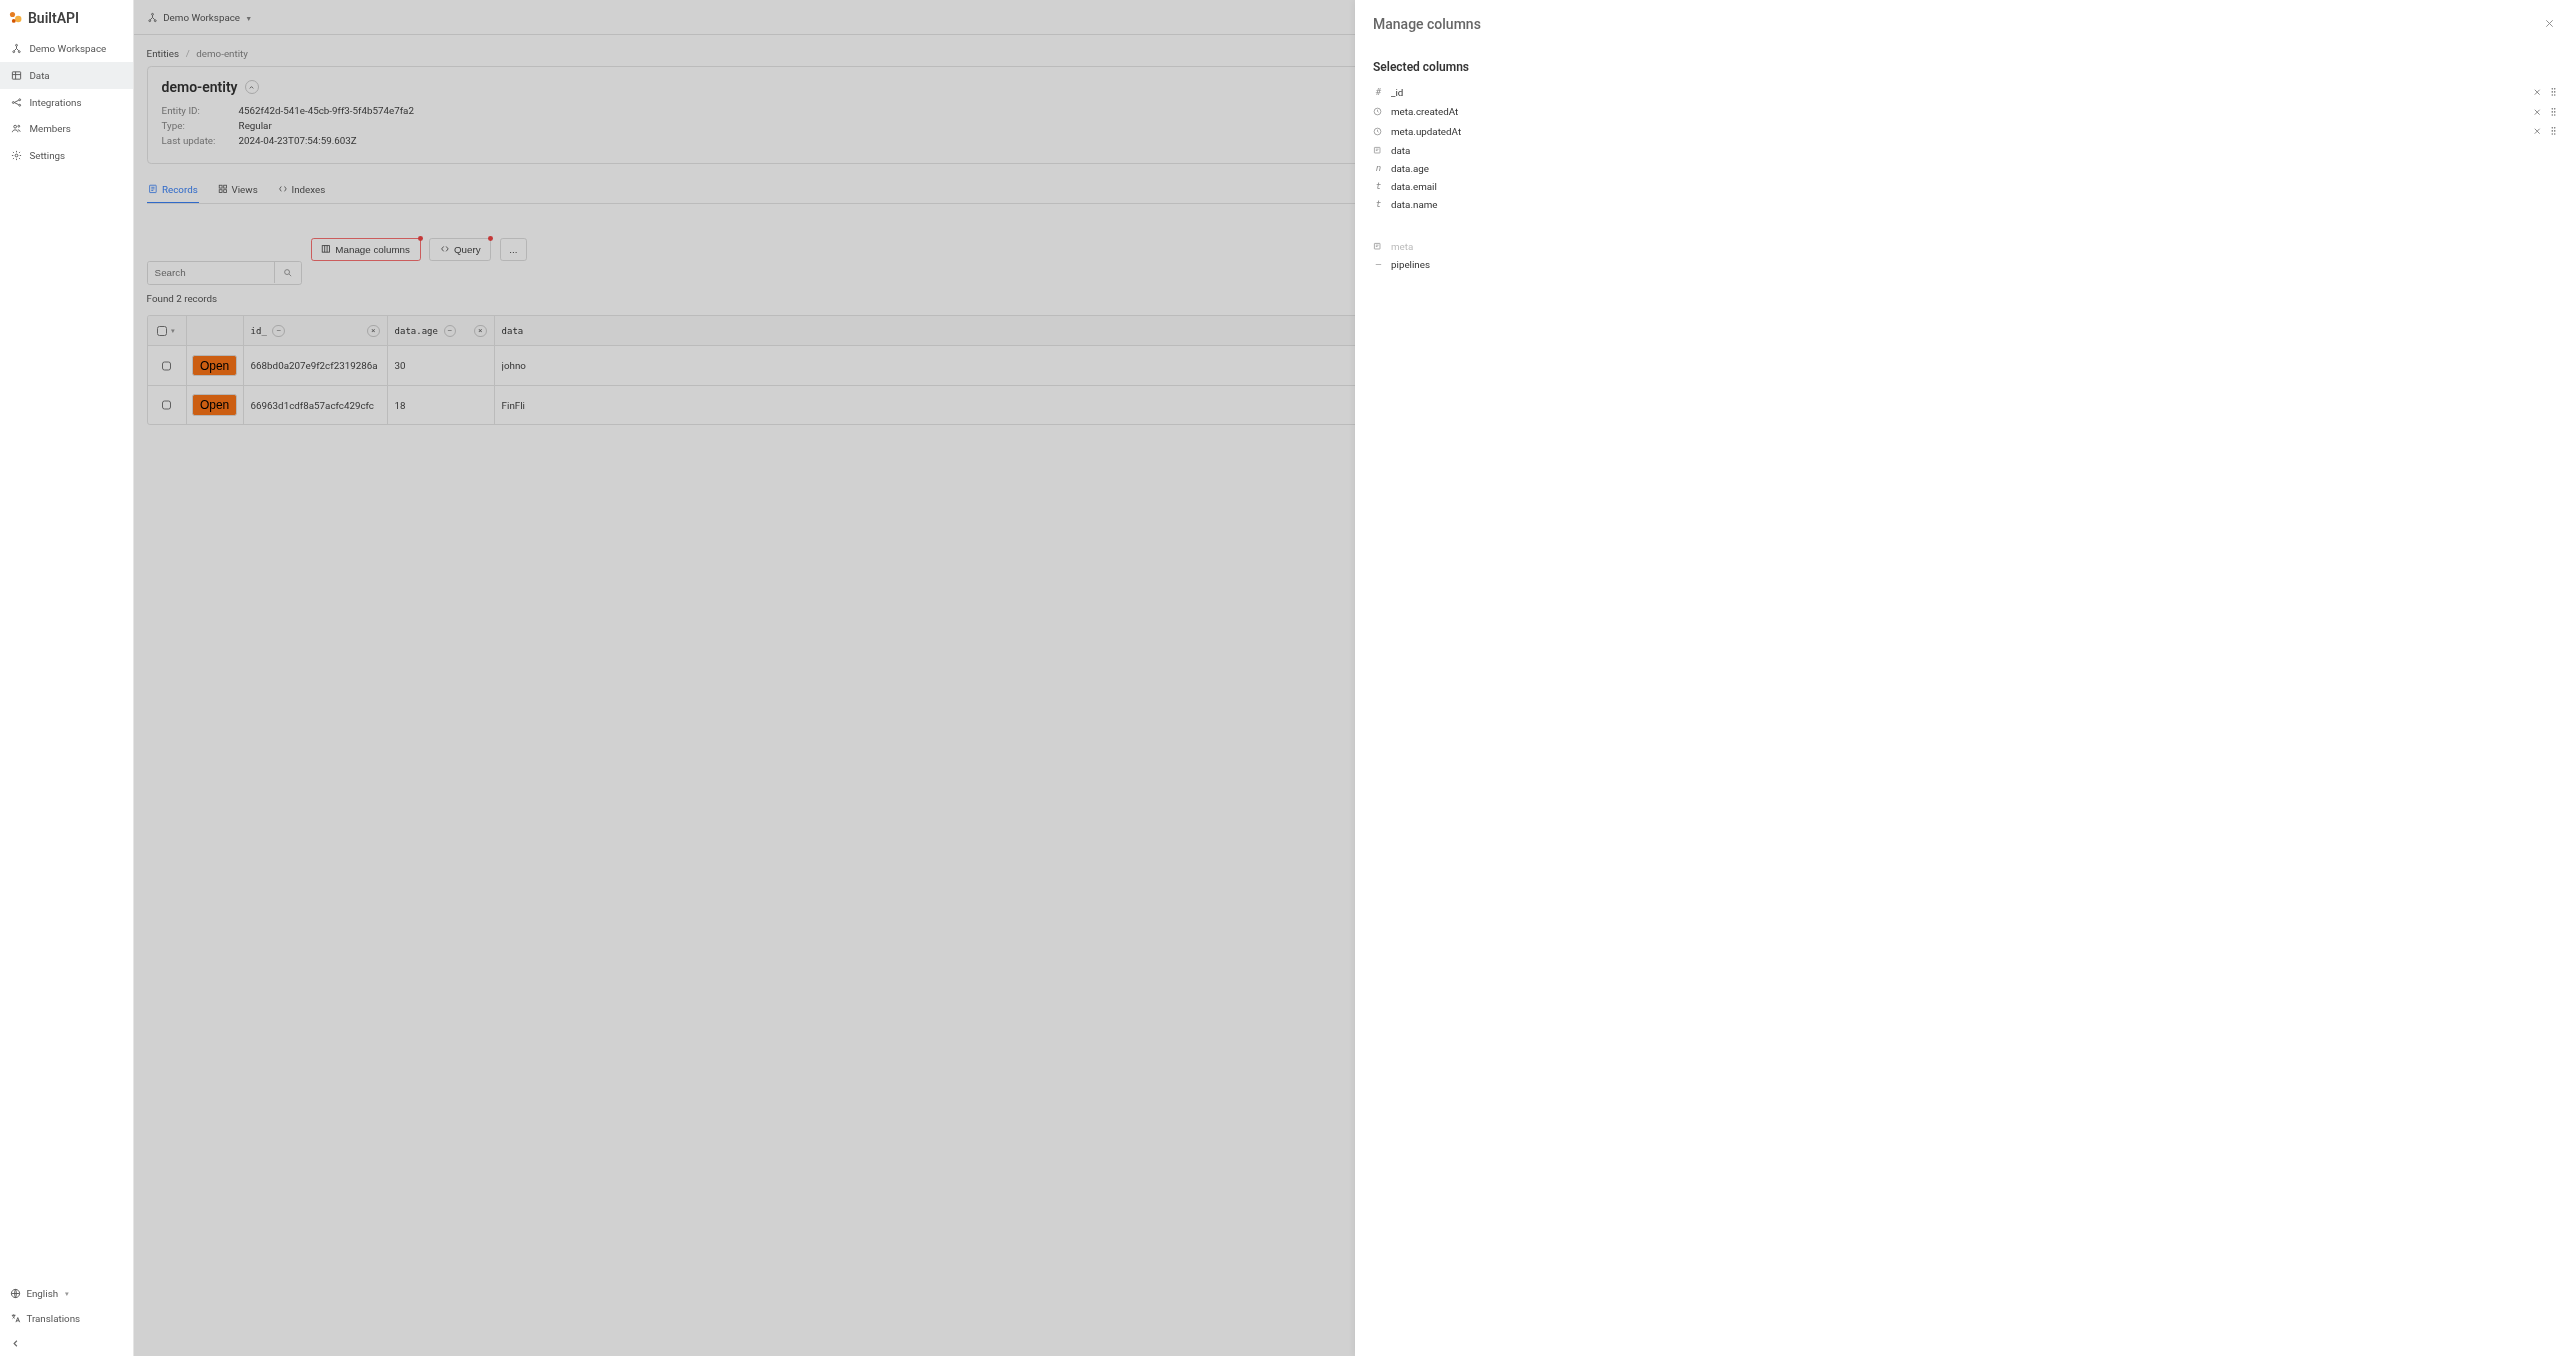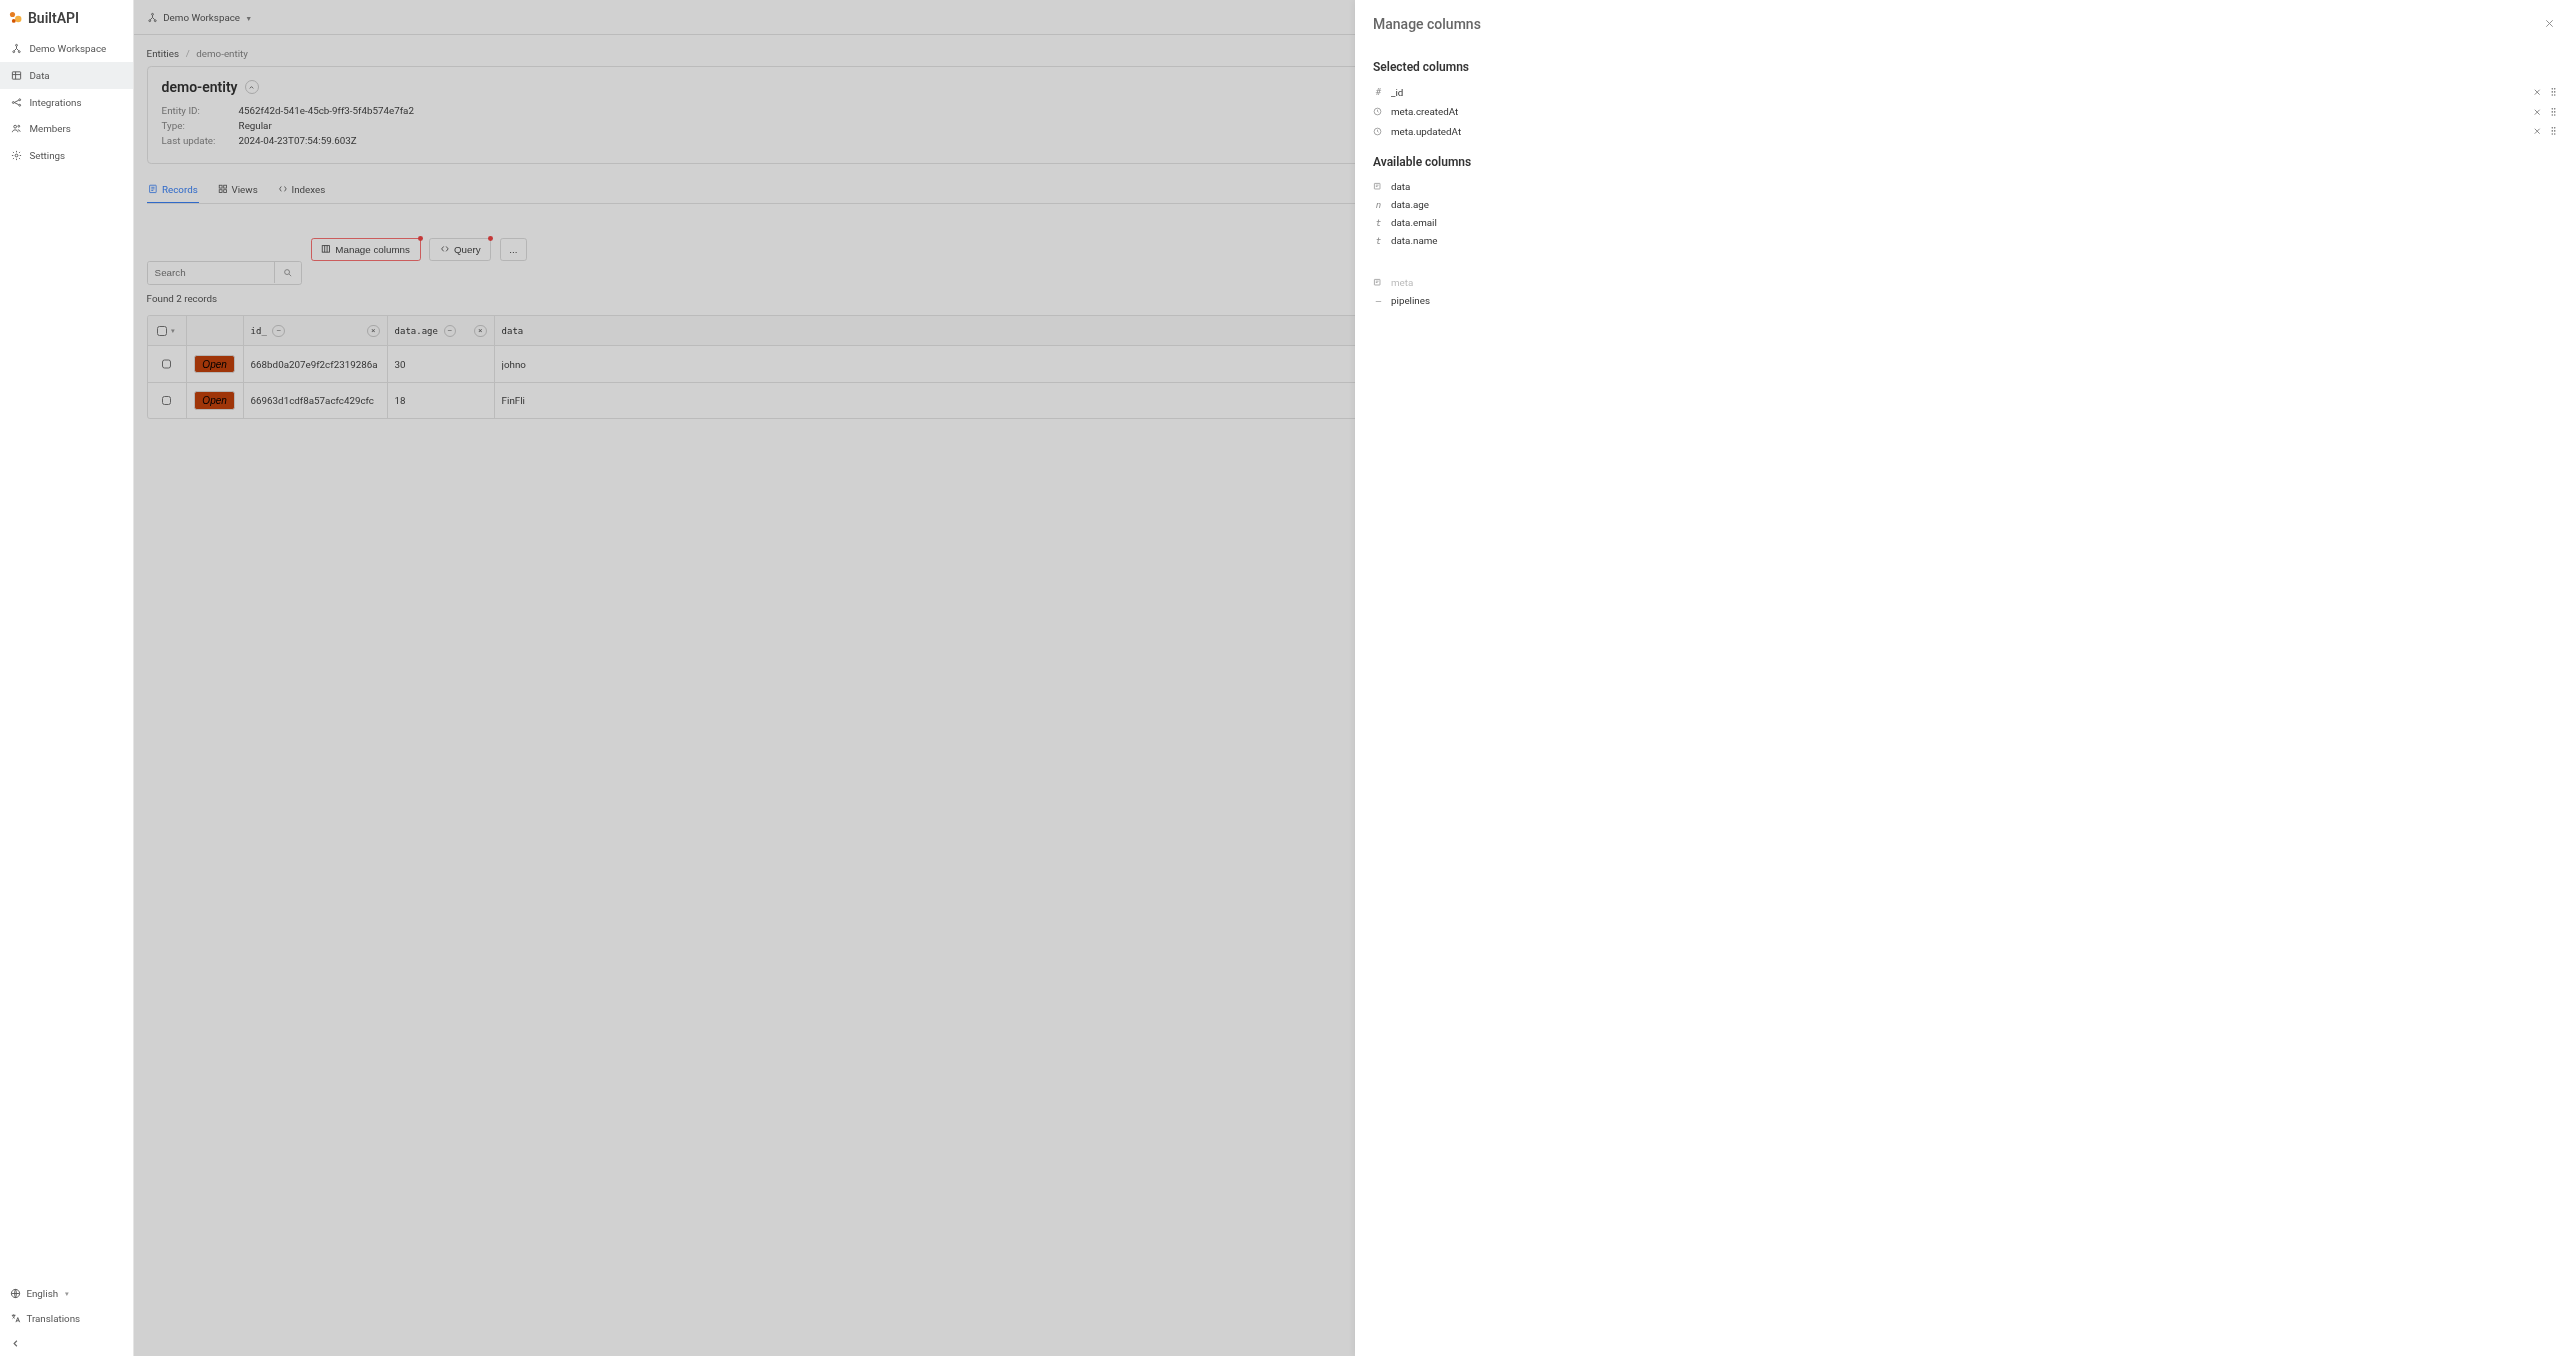--- a/index.html
+++ b/index.html
@@ -59,21 +59,21 @@
   .th, .td { padding: 8.4px 7px; display: flex; align-items: center; gap: 5.6px; border-right: 0.7px solid #e5e5e5; }
   .th:last-child, .td:last-child { border-right: none; }
   .col-check { width: 39px; justify-content: center; gap: 2.8px; }
   .col-open { width: 57px; justify-content: center; }
   .col-id { width: 144px; }
   .col-age { width: 107px; }
   .col-email { flex: 1; min-width: 0; }
   .th-label { font-family: ui-monospace, Menlo, monospace; font-size: 9px; }
   .sort-pill, .remove-pill { width: 12.6px; height: 12.6px; border: 0.7px solid #ccc; border-radius: 6.3px; display: flex; align-items: center; justify-content: center; font-size: 7.7px; color: #666; cursor: pointer; }
   .remove-pill { margin-left: auto; }
-  .open-btn { border: 0.7px solid #ddd; border-radius: 2.8px; padding: 2.8px 7px; font-size: 10px; cursor: pointer; background: #c2410c; font-style: italic; }
+  .open-btn { border: 0.7px solid #ddd; border-radius: 2.8px; padding: 2.8px 7px; font-size: 12px; cursor: pointer; background: #f97316; }
   .td-text { color: #444; overflow: hidden; text-overflow: ellipsis; white-space: nowrap; }
   input[type=checkbox] { width: 9.8px; height: 9.8px; cursor: pointer; }
   .caret-down { font-size: 6.3px; color: #999; }
 
   
   .scrim { position: absolute; inset: 0; background: rgba(0,0,0,0.18); }
 
   
   .drawer { position: absolute; top: 0; right: 0; bottom: 0; width: 50%; background: #fff; display: flex; flex-direction: column; box-shadow: -1.4px 0 7px rgba(0,0,0,0.08); }
   .drawer-head { display: flex; align-items: center; justify-content: space-between; padding: 15.4px 18px 7px; }
@@ -440,21 +440,20 @@
                 <circle cx="7" cy="3" r="1.3"></circle>
                 <circle cx="3" cy="8" r="1.3"></circle>
                 <circle cx="7" cy="8" r="1.3"></circle>
                 <circle cx="3" cy="13" r="1.3"></circle>
                 <circle cx="7" cy="13" r="1.3"></circle>
               </svg>
             </button>
         </div>
       </div>
 
-      <div class="section-title">Available columns</div>
 
       <div class="col-row">
         <span class="type-icon">
             <svg width="8.4" height="8.4" viewBox="0 0 24 24" fill="none" stroke="currentColor" stroke-width="2">
               <rect x="4" y="4" width="16" height="16" rx="1"></rect>
               <path d="M8 9h8M8 13h5"></path>
             </svg>
           </span>
         <span class="col-name">data</span>
       </div>

